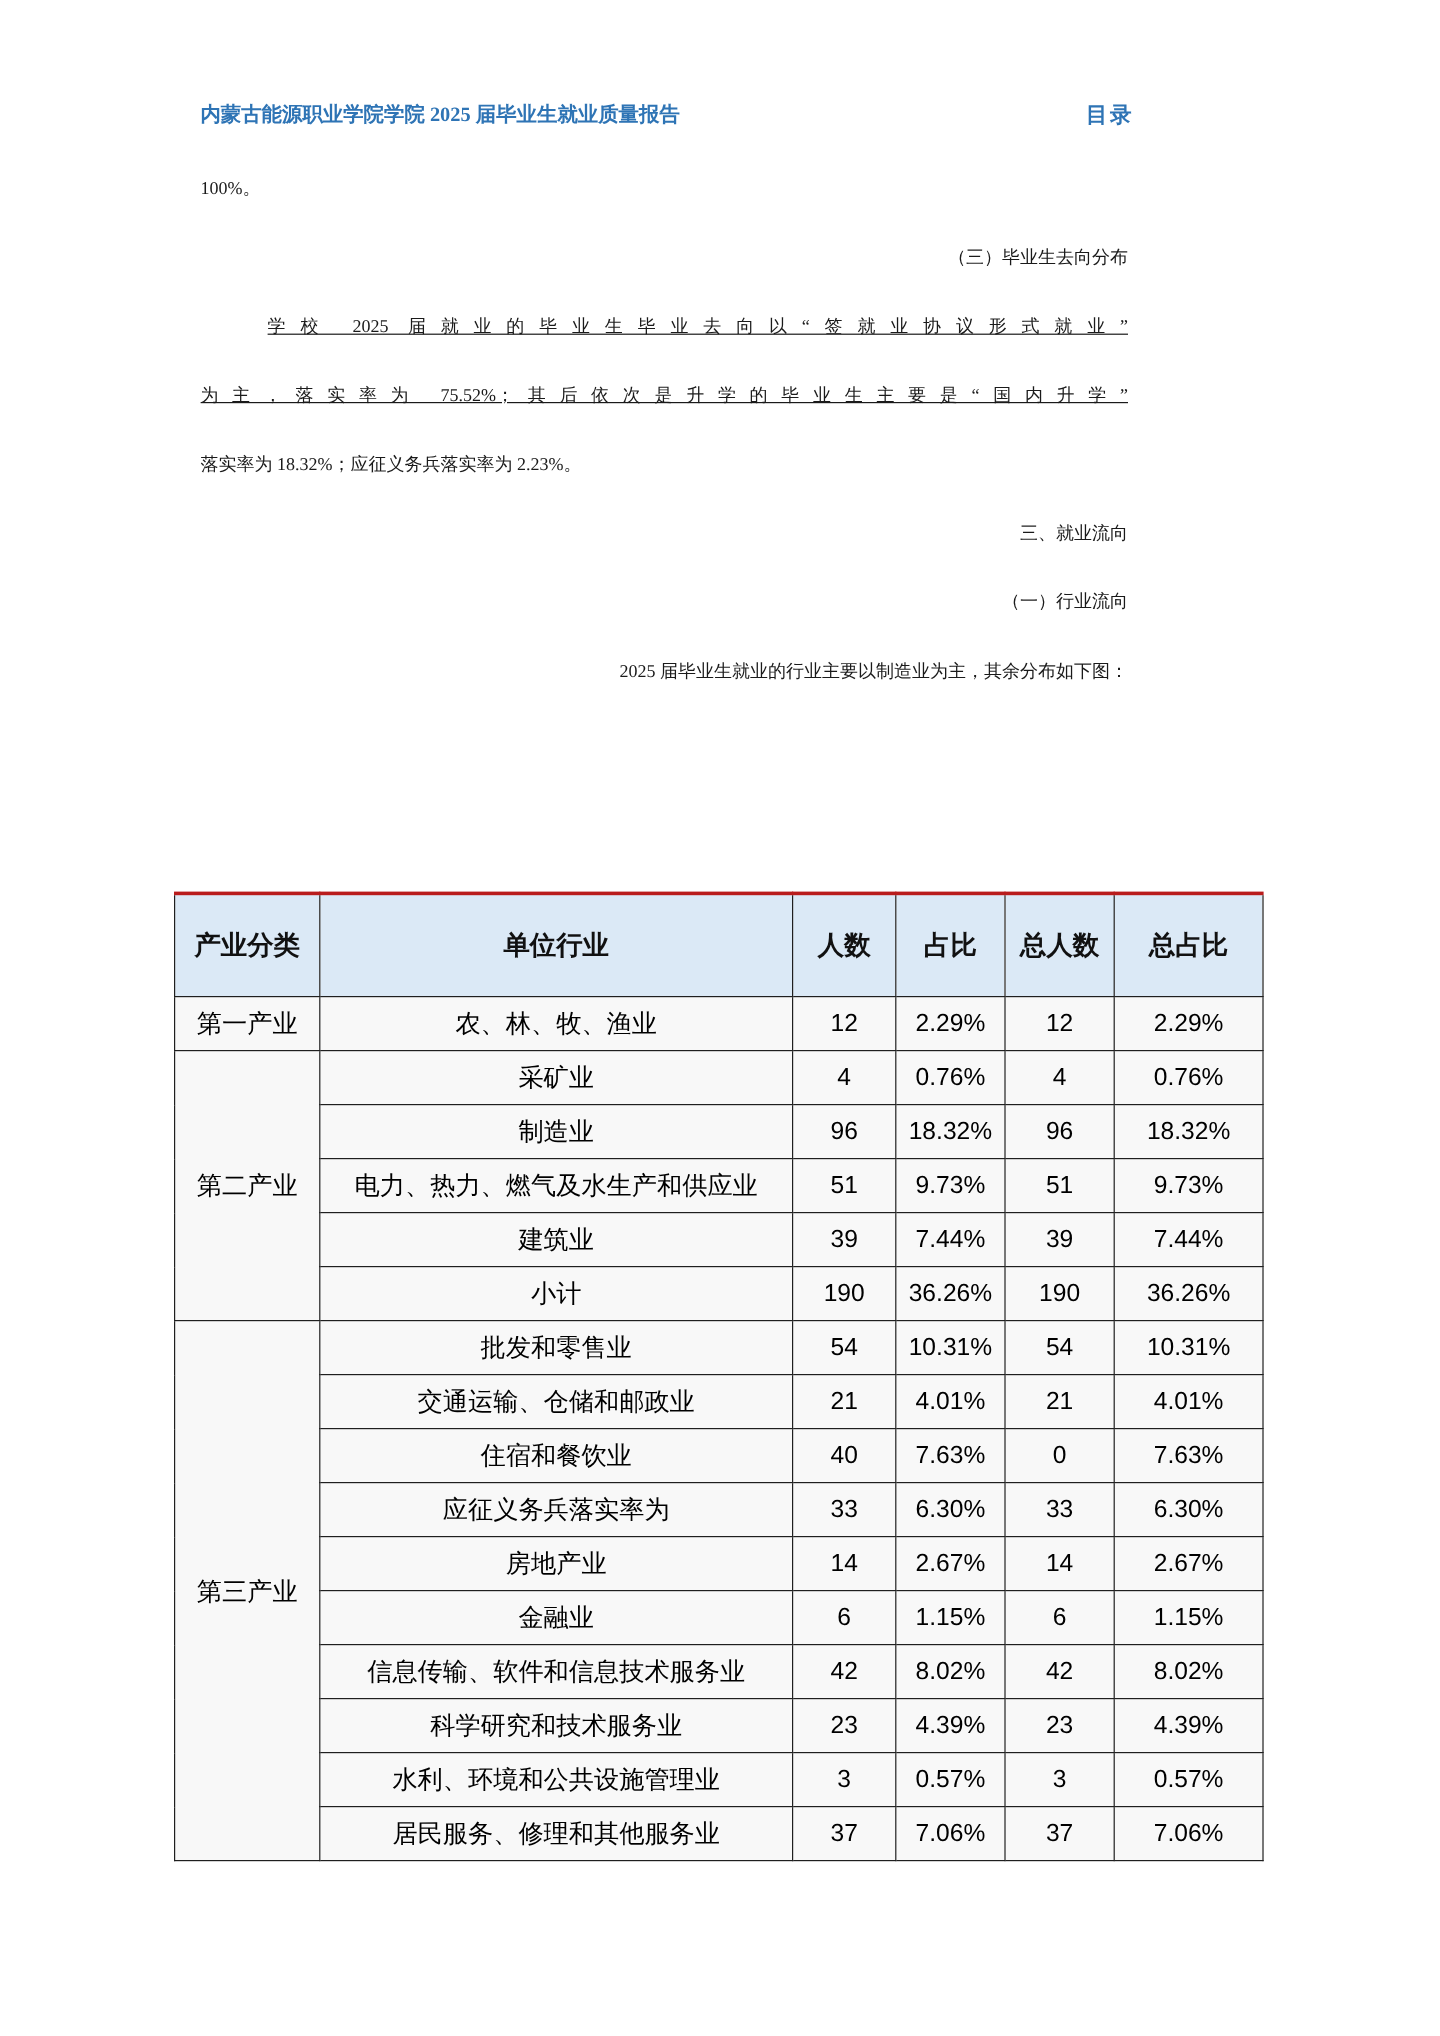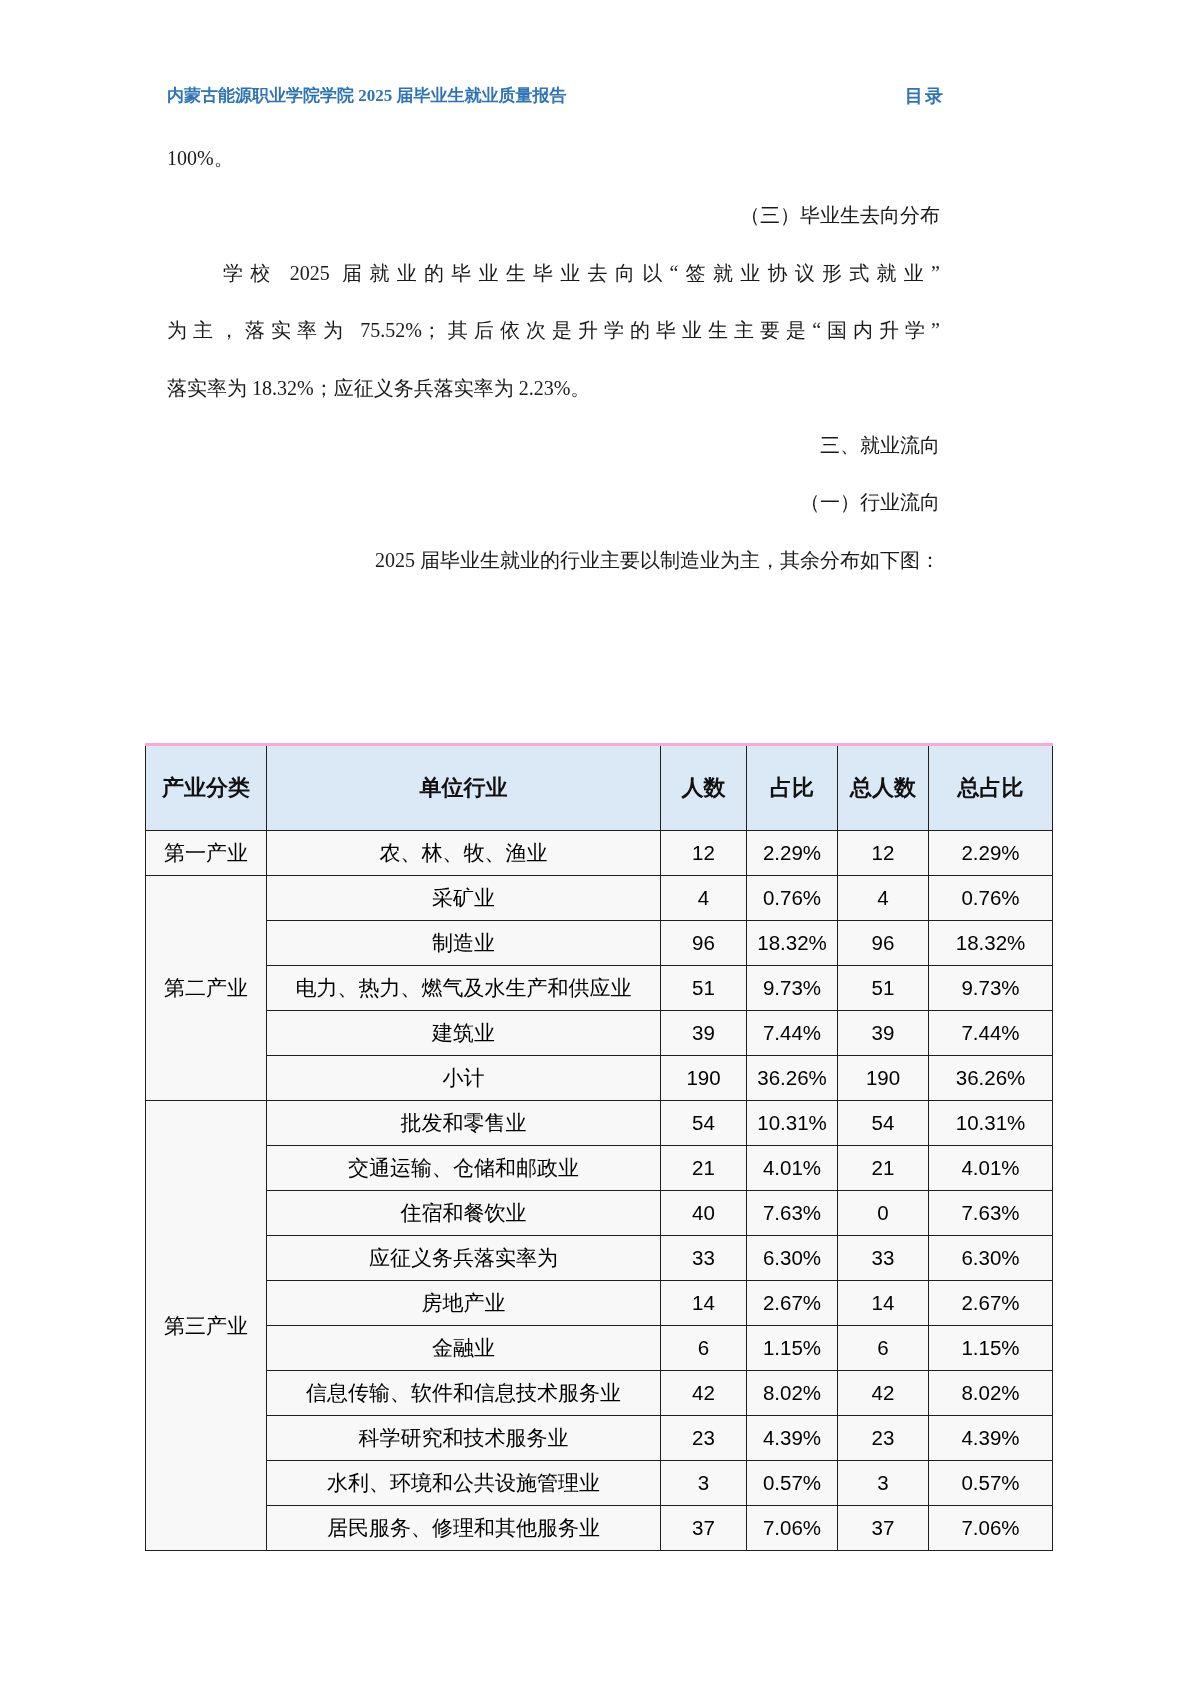--- a/index.html
+++ b/index.html
@@ -20,36 +20,37 @@
     font-size:17px; line-height:20px;
     color:var(--accent,#2e74b5);
     font-weight:600;
     gap:44px;
   }
   .page-header .toc { font-size:18px; letter-spacing:2px; }
 
   
   .doc-body {
     position:absolute; top:130px; left:167px; width:773px;
-    font-size:20px; color:#1a1a1a;
+    font-size:15px; color:#1a1a1a;
   }
   .doc-body .line { height:57.4px; line-height:57.4px; white-space:nowrap; }
   .doc-body .line.indent { padding-left:56px; white-space:normal;text-align:right; }
   .doc-body .line.justify {
     white-space:normal;
     text-align:justify;
     text-align-last:justify;
     overflow:hidden;
+    text-decoration:underline;
   }
 
   
   table.flow-table {
     position:absolute; left:145px; top:743px; width:907px;
     border-collapse:collapse; table-layout:fixed;
-    border-top:3px solid #f9a8d4;
+    border-top:3px solid #b91c1c;
   }
   .flow-table th, .flow-table td {
     border:1px solid #1f1f1f;
     text-align:center; vertical-align:middle;
     padding:0 2px;
     overflow:hidden;
   }
   .flow-table thead th {
     height:84px;
     background:var(--hdrbg,#dbe9f6);

